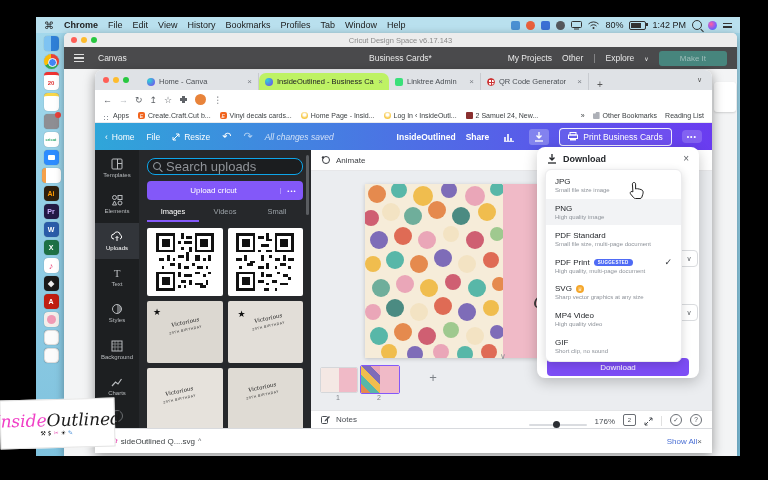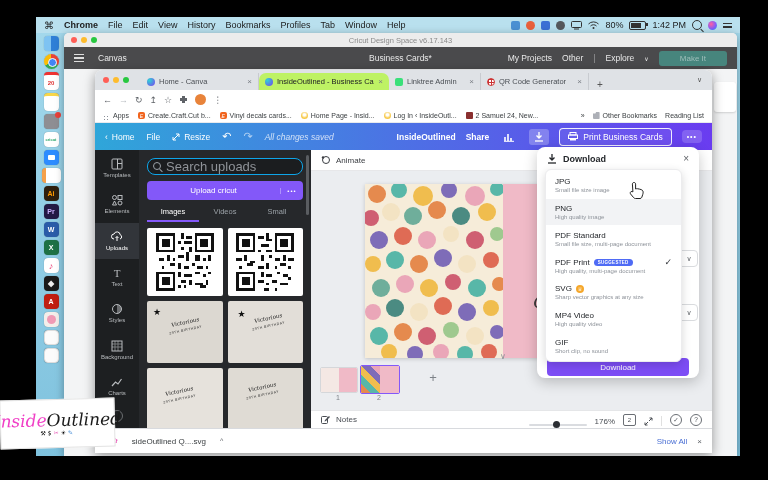--- a/index.html
+++ b/index.html
@@ -194,23 +194,23 @@
   .opt .row1{display:flex;align-items:center;gap:4px;font-size:8px;color:#24272b;}
   .opt .desc{font-size:6px;color:#8e939a;margin-top:1px;}
   .badge{background:#4f6bf5;color:#fff;font-size:4.5px;font-weight:bold;border-radius:5px;padding:1px 4px;letter-spacing:.3px;}
   .crown{width:8px;height:8px;border-radius:50%;background:#f5a72b;color:#fff;font-size:5.5px;display:flex;align-items:center;justify-content:center;}
   .check{margin-left:auto;font-size:9px;color:#33363b;}
   .cursor{left:629px;top:181px;}
 
   
   .dlbar{left:95px;top:428px;width:617px;height:25px;background:#fff;border-top:1px solid #d8dade;
          display:flex;align-items:center;padding:0 10px;box-sizing:border-box;font-size:8px;color:#3c4043;}
-  .dlitem{display:flex;align-items:center;gap:14px;}
+  .dlitem{display:flex;align-items:center;gap:3px;}
   .dlitem .fico{display:flex;gap:1px;font-size:7px;}
-  .dl-right{margin-left:auto;display:flex;align-items:center;gap:10px;}
+  .dl-right{margin-left:auto;display:flex;align-items:center;gap:0;}
   .showall{color:#4a6fd4;}
   .dlbar .chev-up{font-size:7px;color:#5f6368;transform:translateY(-1px);}
 
   
   .logo{left:0px;top:399px;width:113px;height:47px;background:#fff;border:1px solid #e3e3e3;transform:rotate(-1.5deg);
         display:flex;flex-direction:column;align-items:center;justify-content:center;font-family:"DejaVu Serif",serif;font-style:italic;}
   .logo .line{font-size:17px;line-height:17px;white-space:nowrap;}
   .logo .p1{color:#f03ec6;}
   .logo .p2{color:#1a1a1a;}
   .logo .icons{font-size:6px;letter-spacing:2px;font-style:normal;font-family:"DejaVu Sans",sans-serif;}

